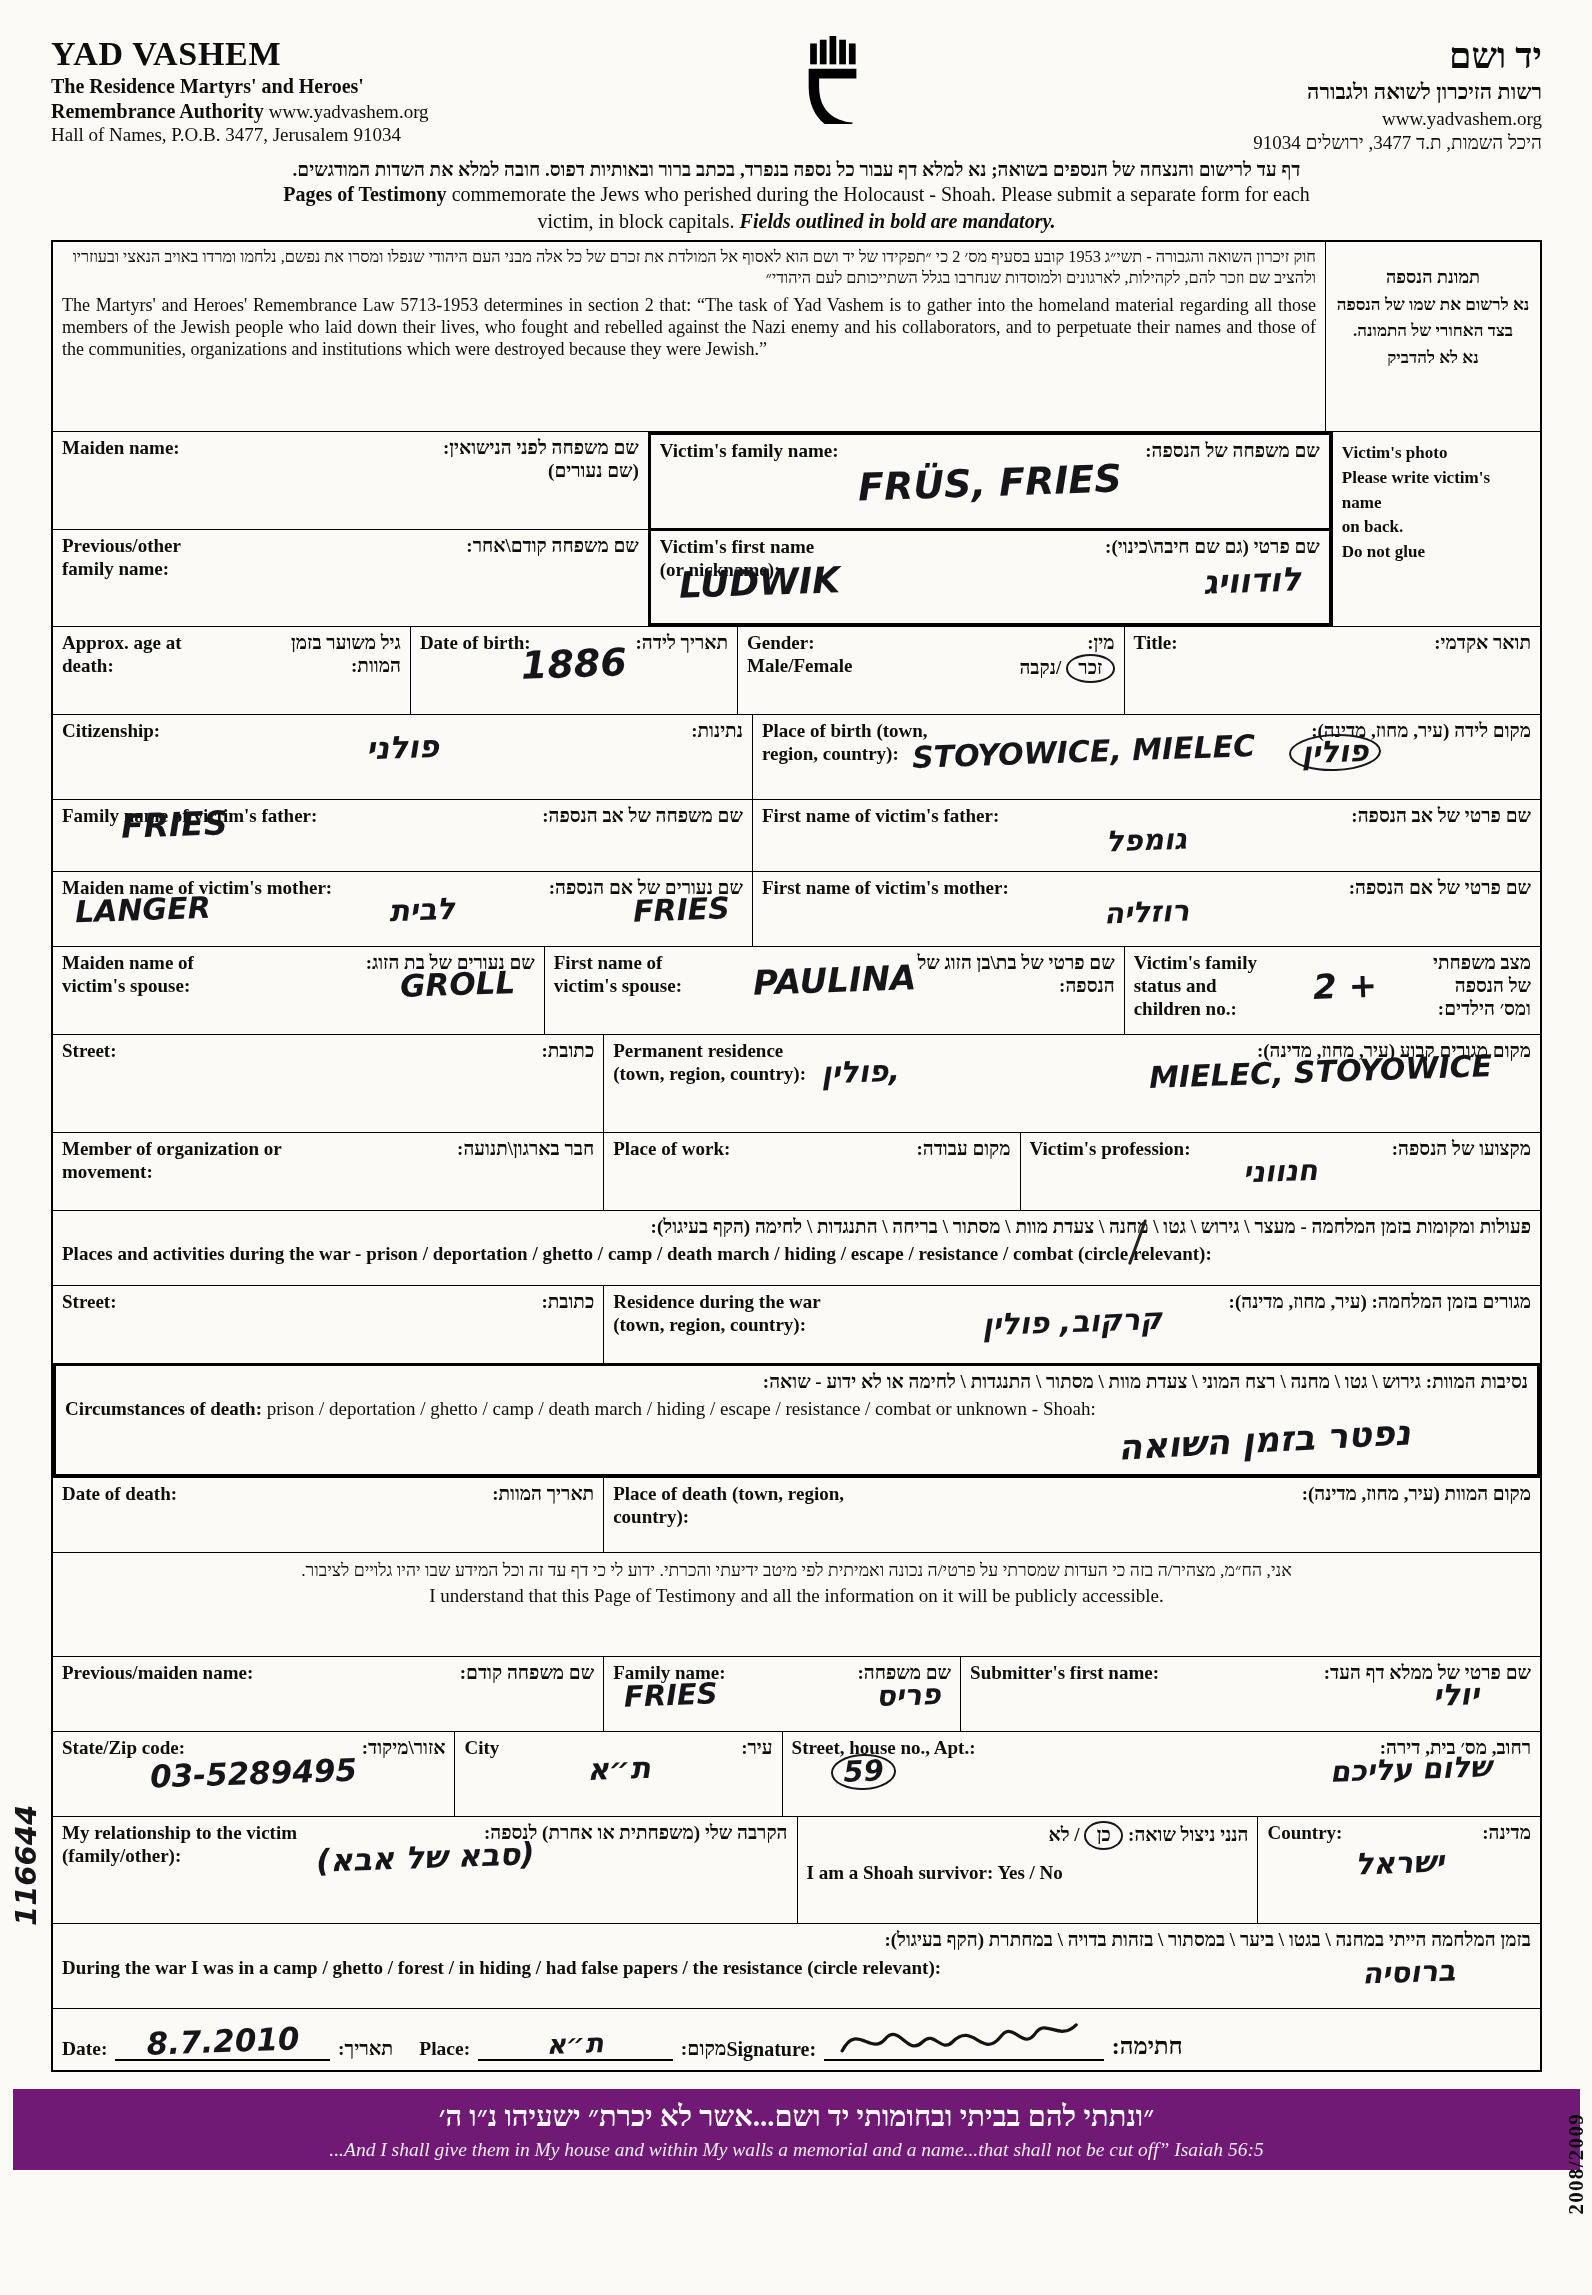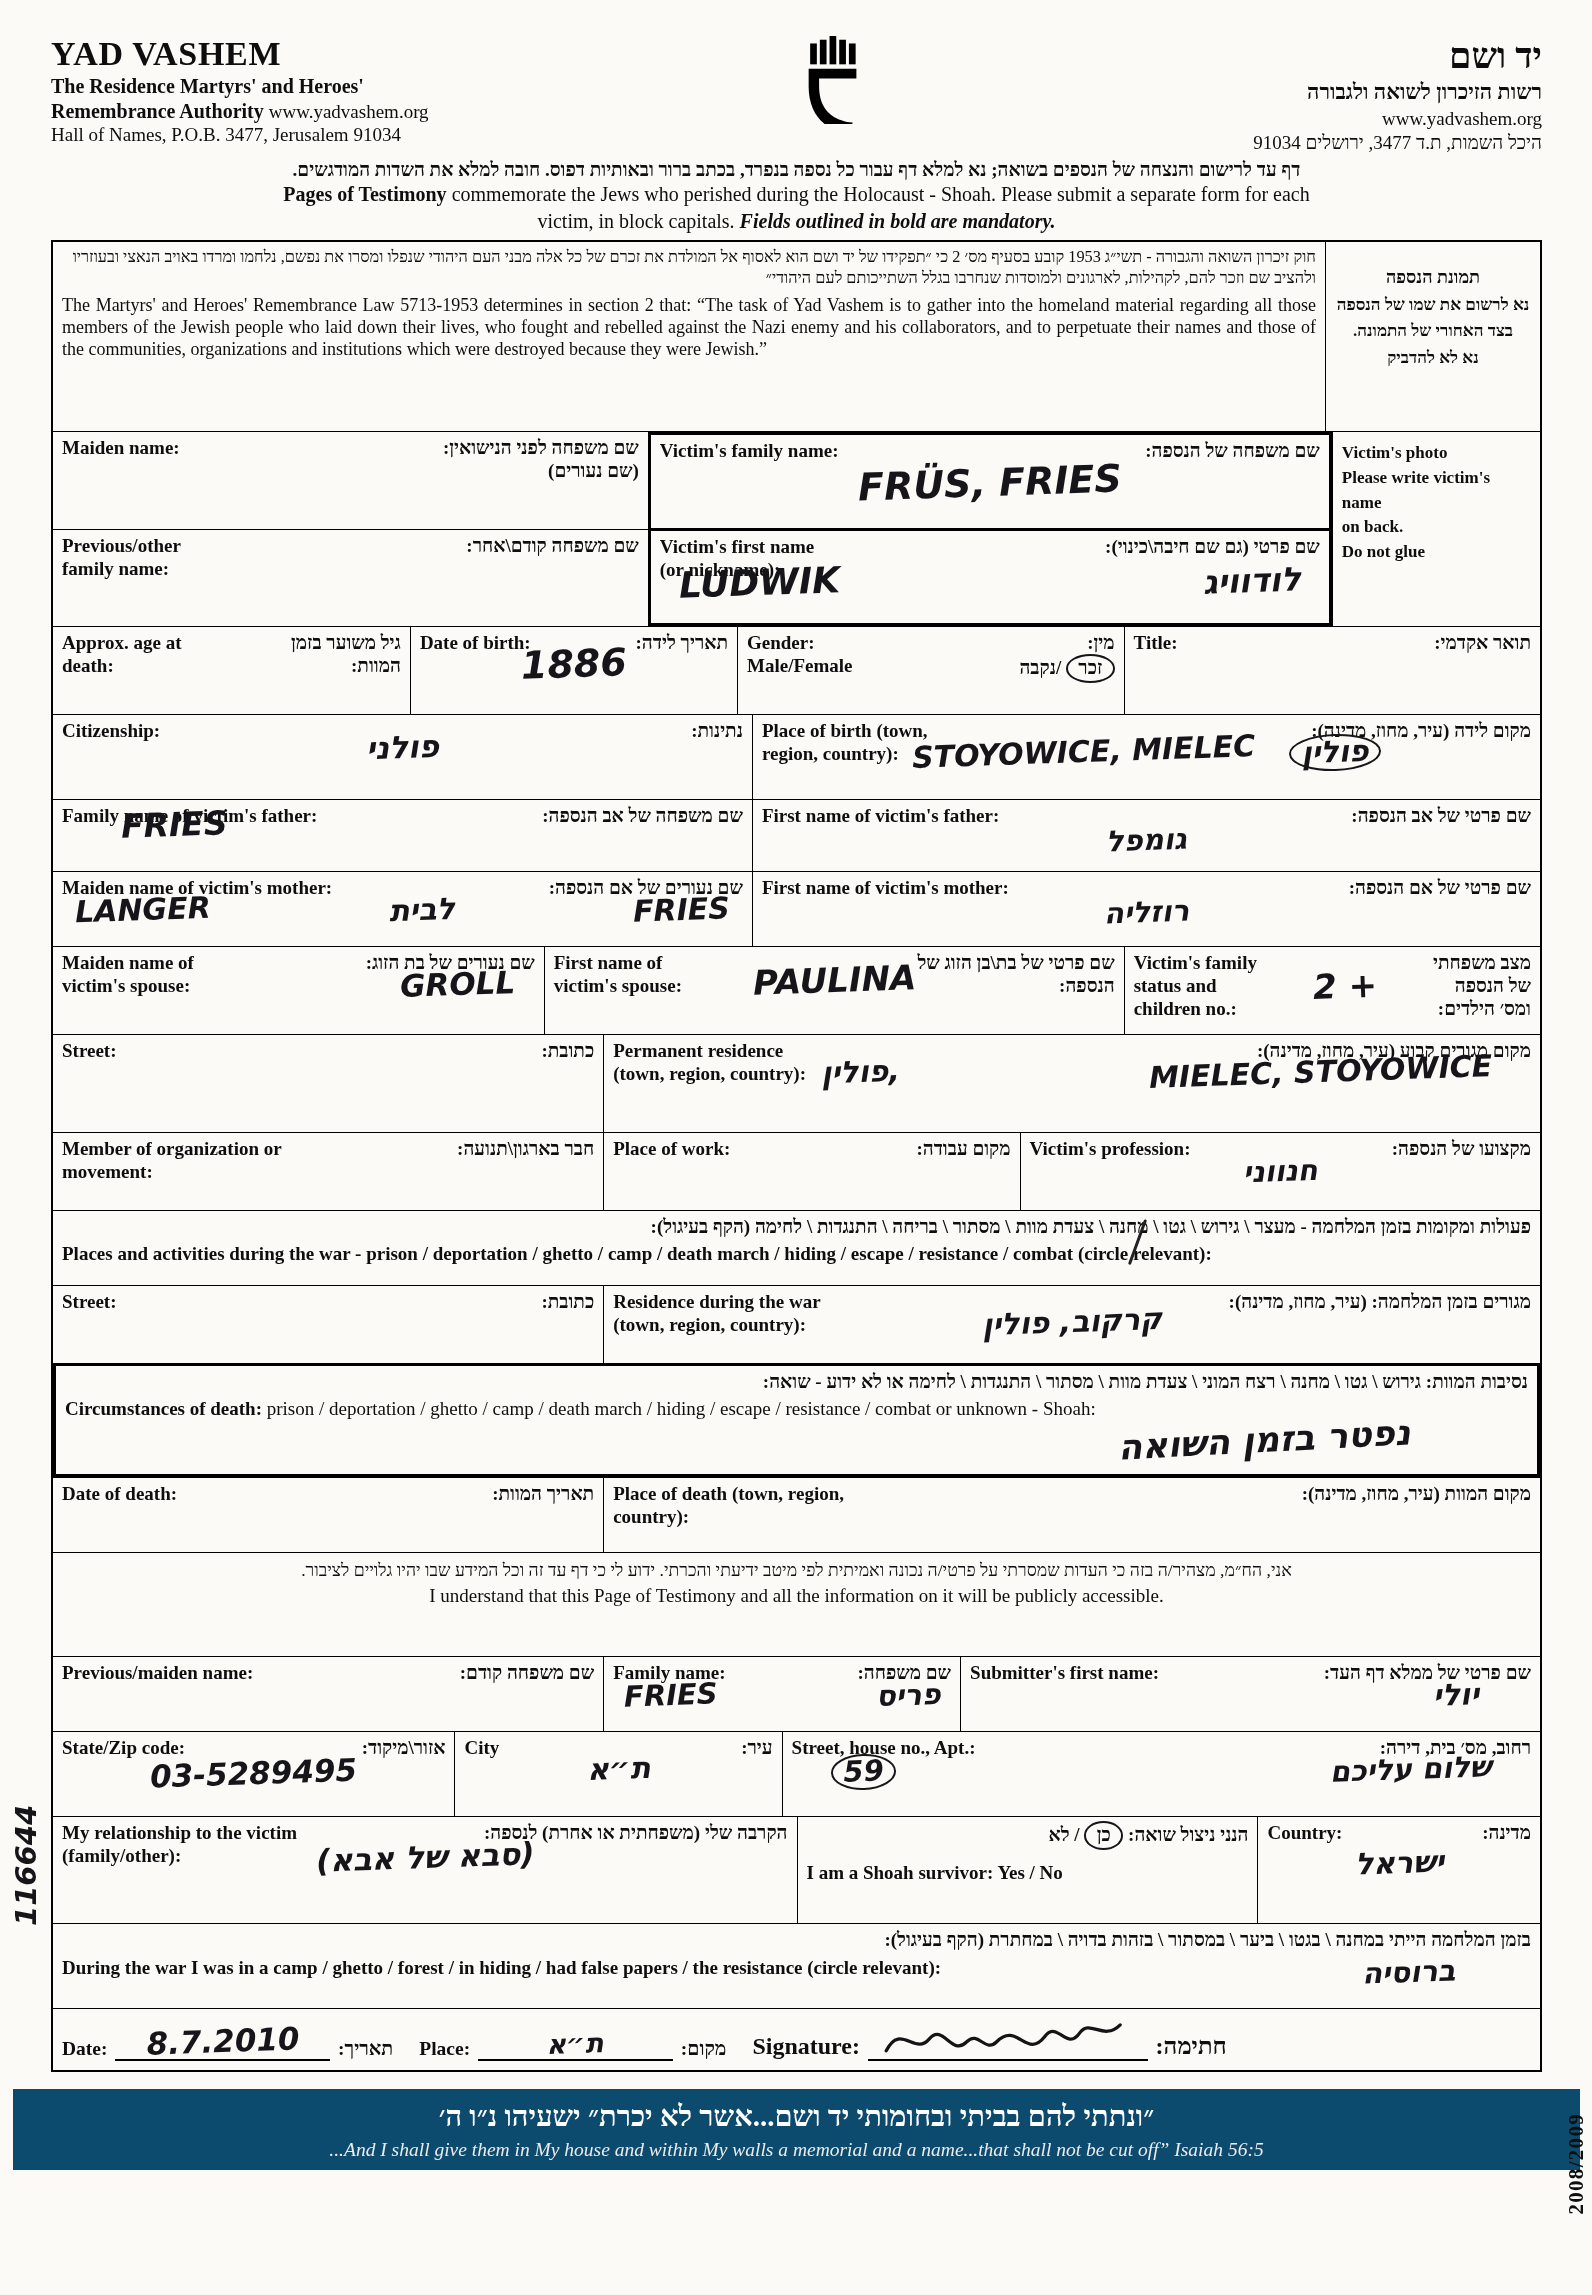--- a/index.html
+++ b/index.html
@@ -46,21 +46,21 @@
   .sub{padding:3.9px 9px;position:relative;flex:1;}
   .colM{border:3.9px solid #000;}
   .colM .sub + .sub{border-top:3.3px solid #000;}
   .colL .sub + .sub{border-top:1.3px solid #000;}
   .note{font-size:17px;line-height:1.45;padding-top:5.2px;font-weight:bold;}
   .declHe{font-size:17.6px;direction:rtl;text-align:center;margin:2.6px 0 3.9px;}
   .declEn{font-size:19px;text-align:center;margin:1.3px 0;}
   .r.thick{border:3.3px solid #000;}
   .ul{display:inline-block;border-bottom:2px solid #000;position:relative;height:30px;margin:0 7.8px;vertical-align:bottom;}
   .ul .hw{position:absolute;bottom:0;left:50%;transform:translateX(-50%) rotate(-2deg);white-space:nowrap;}
-  .footband{background:#0c4a6e;color:#fff;margin:17px -38px 0;padding:10.4px 39px 9px;text-align:center;}
+  .footband{background:#701a75;color:#fff;margin:17px -38px 0;padding:10.4px 39px 9px;text-align:center;}
   .fbHe{font-size:29px;font-weight:bold;direction:rtl;}
   .fbEn{font-size:19.5px;font-style:italic;margin-top:6.5px;color:#ececec;}
   .vcode{position:absolute;right:3.9px;top:2113px;writing-mode:vertical-rl;transform:rotate(180deg);
          font-weight:bold;font-size:21px;letter-spacing:1.3px;}
   .vnum{position:absolute;left:9px;top:1926px;transform:rotate(-90deg);transform-origin:left top;font-size:29px;}
   .penmark{position:absolute;background:#222;border-radius:2px;}
 </style>
 </head>
 <body>
 
@@ -554,21 +554,21 @@
         <span class="en" style="font-size:19.5px">Date:</span>
         <span class="ul" style="width:215px">
           <span class="hw" style="font-size:31px">8.7.2010</span>
         </span>
         <span class="he" style="font-size:19.5px">תאריך:</span>
         <span class="en" style="font-size:19.5px;margin-left:26px">Place:</span>
         <span class="ul" style="width:195px">
           <span class="hw" style="font-size:27px">ת״א</span>
         </span>
         <span class="he" style="font-size:19.5px">מקום:</span>
-        <span class="en" style="font-size:24px;margin-left:26px">Signature:</span>
+        <span class="en" style="font-size:20px;">Signature:</span>
         <span class="ul" style="width:280px">
           <svg width="247" height="51" viewBox="0 0 380 78" style="position:absolute;bottom:-5.2px;left:13px">
             <path d="M8 58 C30 14 52 66 74 40 C96 14 108 68 132 44 C150 26 160 62 178 44 C210 12 224 72 252 36 C272 10 286 60 306 30 C322 8 342 44 368 18" stroke="#141414" stroke-width="5" fill="none" stroke-linecap="round"></path>
           </svg>
         </span>
         <span class="he" style="font-size:24px">חתימה:</span>
       </div>
     </div>
 
   </div>

